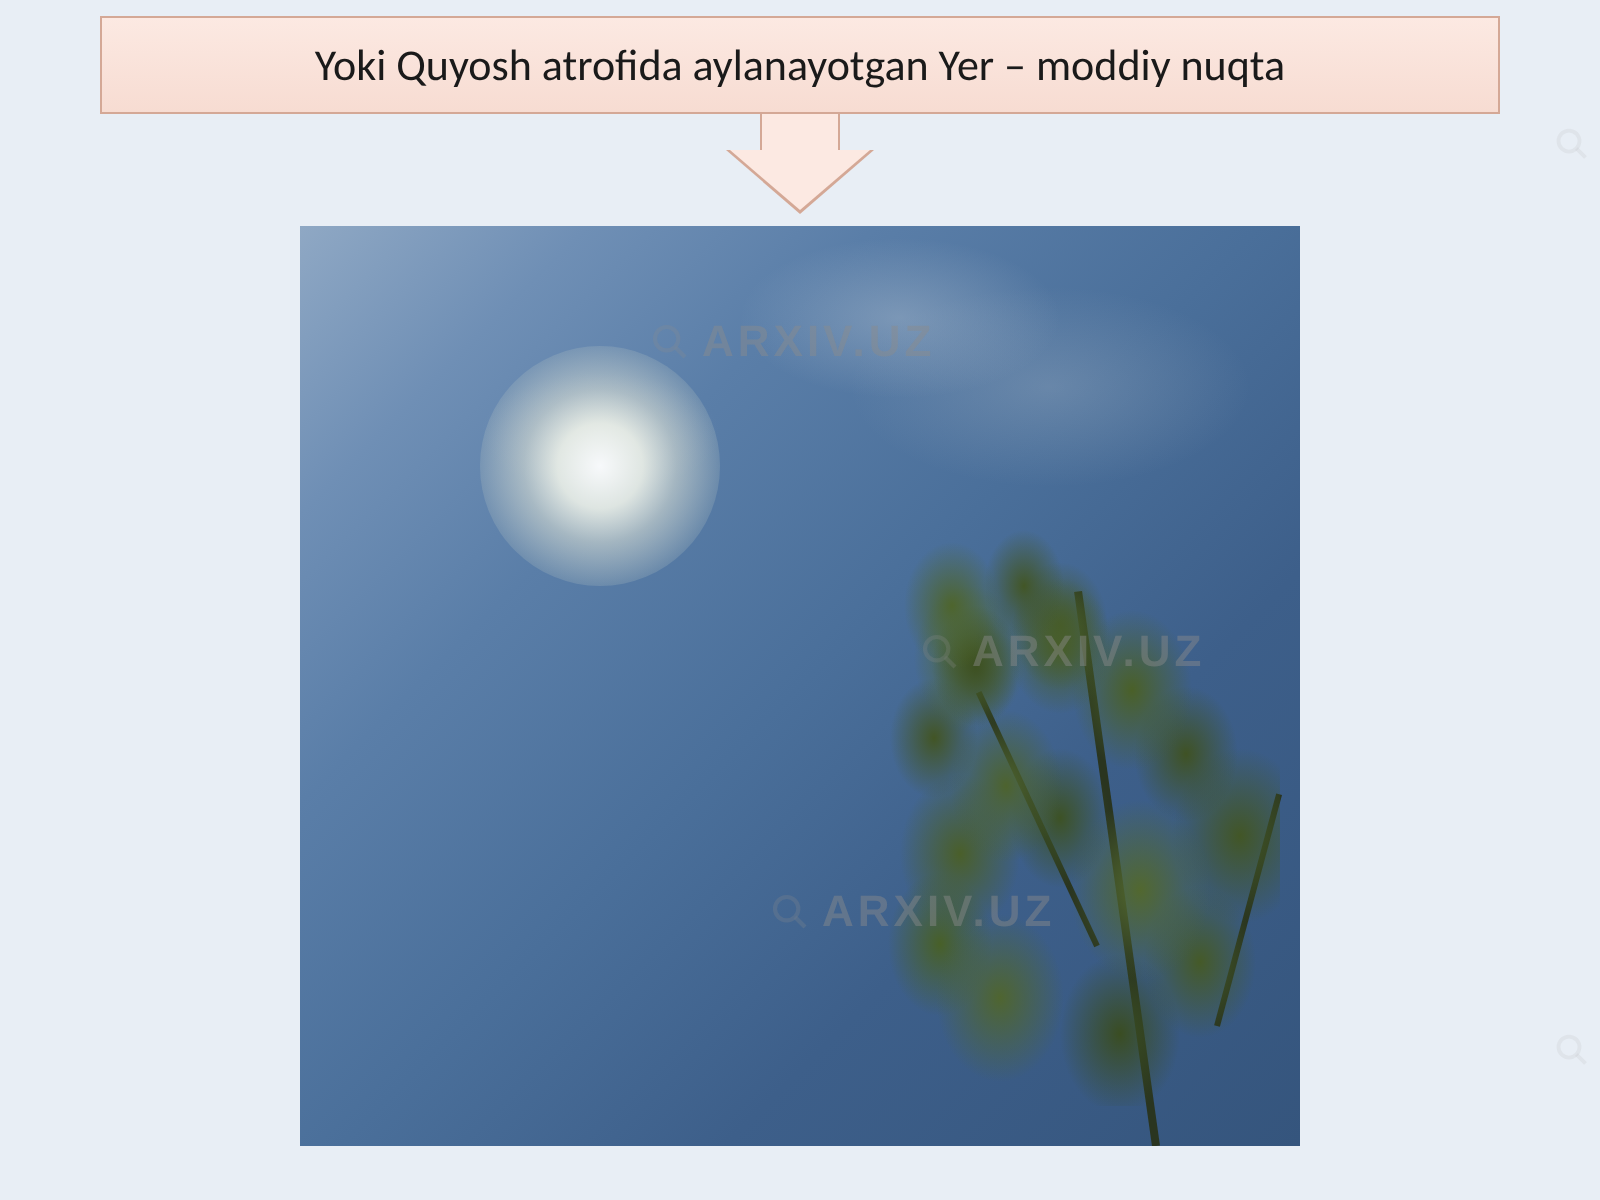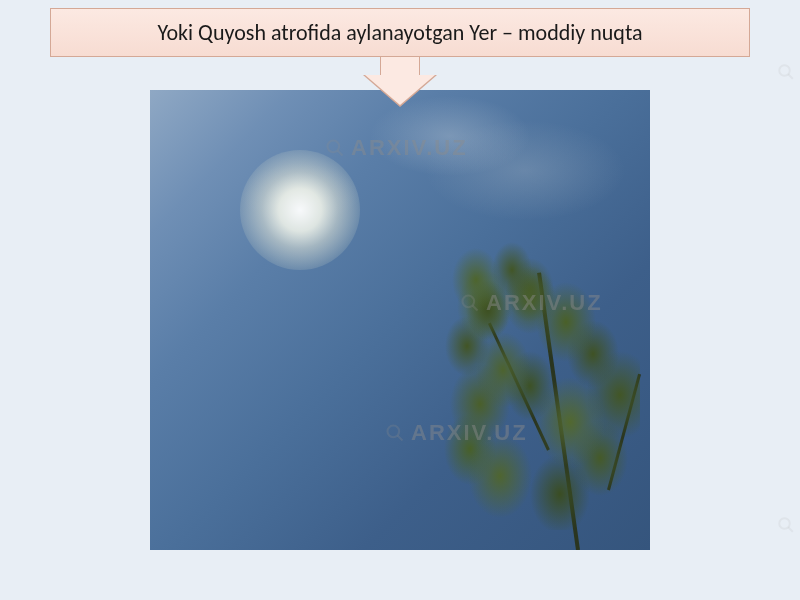--- a/index.html
+++ b/index.html
@@ -65,21 +65,21 @@
       width: 0;
       height: 0;
       border-left: 37px solid transparent;
       border-right: 37px solid transparent;
       border-top: 32px solid #d4a896;
       position: absolute;
       left: -37px;
       top: 19px;
     }
     .image-container {
-      margin-top: 34px;
+      margin-top: 57px;
       width: 500px;
       height: 460px;
       position: relative;
       overflow: hidden;
     }
     .sky-image {
       width: 100%;
       height: 100%;
       background: linear-gradient(135deg, 
         #8fa8c4 0%, 

